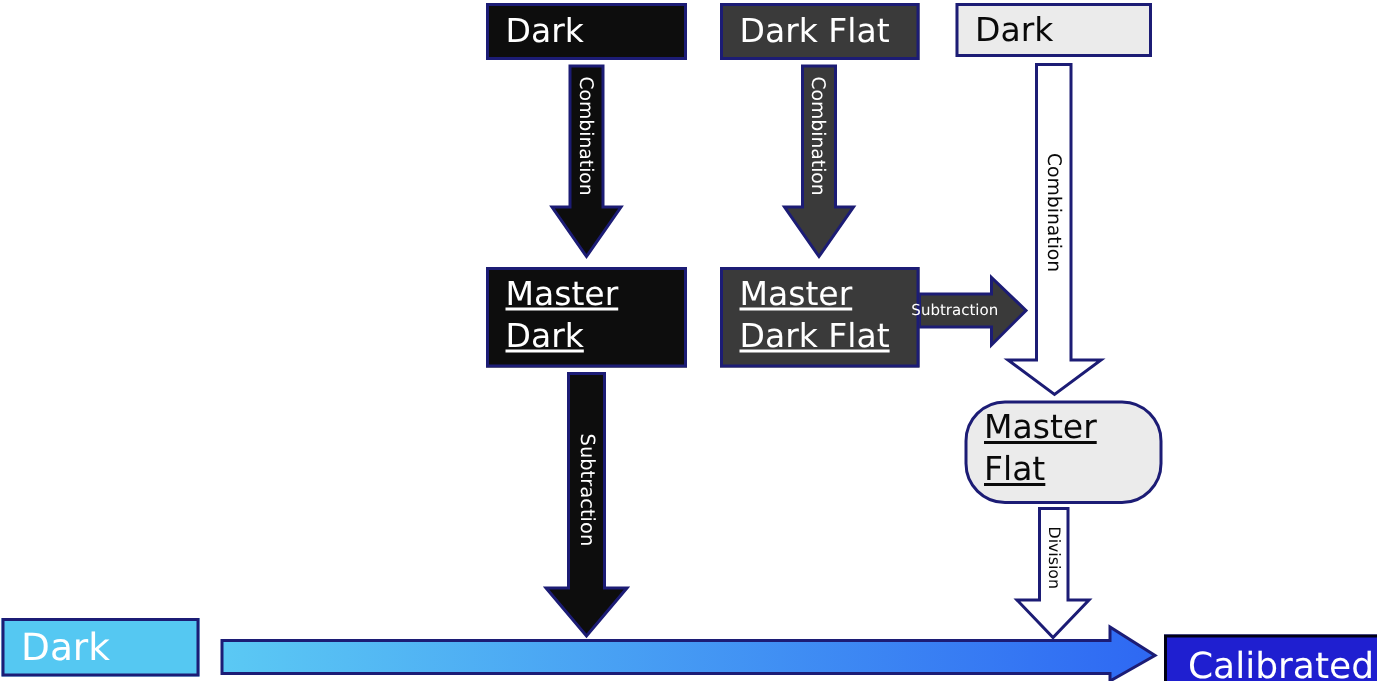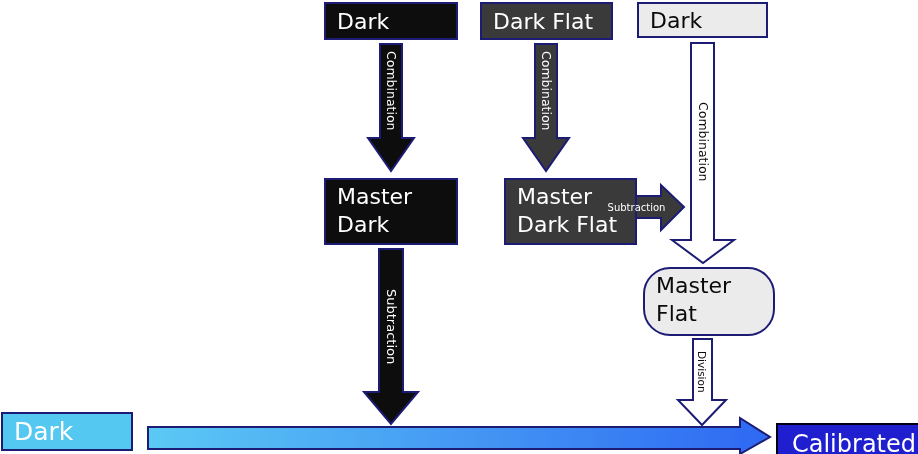--- a/index.html
+++ b/index.html
@@ -13,27 +13,27 @@
   }
   .arrow-layer { position: absolute; left: 0; top: 0; }
 
   .node {
     position: absolute;
     box-sizing: border-box;
     border: 2px solid #1c1c75;
     font-size: 22px;
   }
   .node.single { display: flex; align-items: center; padding-left: 11px; }
-  .node.multi  { padding: 3px 0 0 11px; line-height: 28px; }
+  .node.multi  { padding: 3px 0 0 11px; line-height: 28px; text-decoration: underline; }
 
   .node-dark        { left: 324px; top: 2px;   width: 134px; height: 38px; background: #0d0d0d; color: #ffffff; }
   .node-darkflat    { left: 480px; top: 2px;   width: 133px; height: 38px; background: #3a3a3a; color: #ffffff; }
   .node-flat        { left: 637px; top: 2px;   width: 131px; height: 36px; background: #ebebeb; color: #0a0a0a; }
   .node-masterdark  { left: 324px; top: 178px; width: 134px; height: 67px; background: #0d0d0d; color: #ffffff; }
-  .node-masterdarkflat { left: 480px; top: 178px; width: 133px; height: 67px; background: #3a3a3a; color: #ffffff; margin-left: 24px; }
+  .node-masterdarkflat { left: 480px; top: 178px; width: 133px; height: 67px; background: #3a3a3a; color: #ffffff; }
   .node-masterflat  { left: 643px; top: 267px; width: 132px; height: 69px; background: #ebebeb; color: #0a0a0a; border-radius: 27px; }
   .node-light       { left: 1px;  top: 412px;  width: 132px; height: 39px; background: #55c8f2; color: #ffffff; font-size: 25px; }
   .node-calibrated  { left: 776px; top: 423px; width: 156px; height: 42px; background: #1f1fd0; color: #ffffff;
                       border-color: #000014; display: flex; align-items: center; justify-content: center; font-size: 24px; }
 
   .vlabel-wrap {
     position: absolute;
     display: flex;
     align-items: center;
     justify-content: center;

